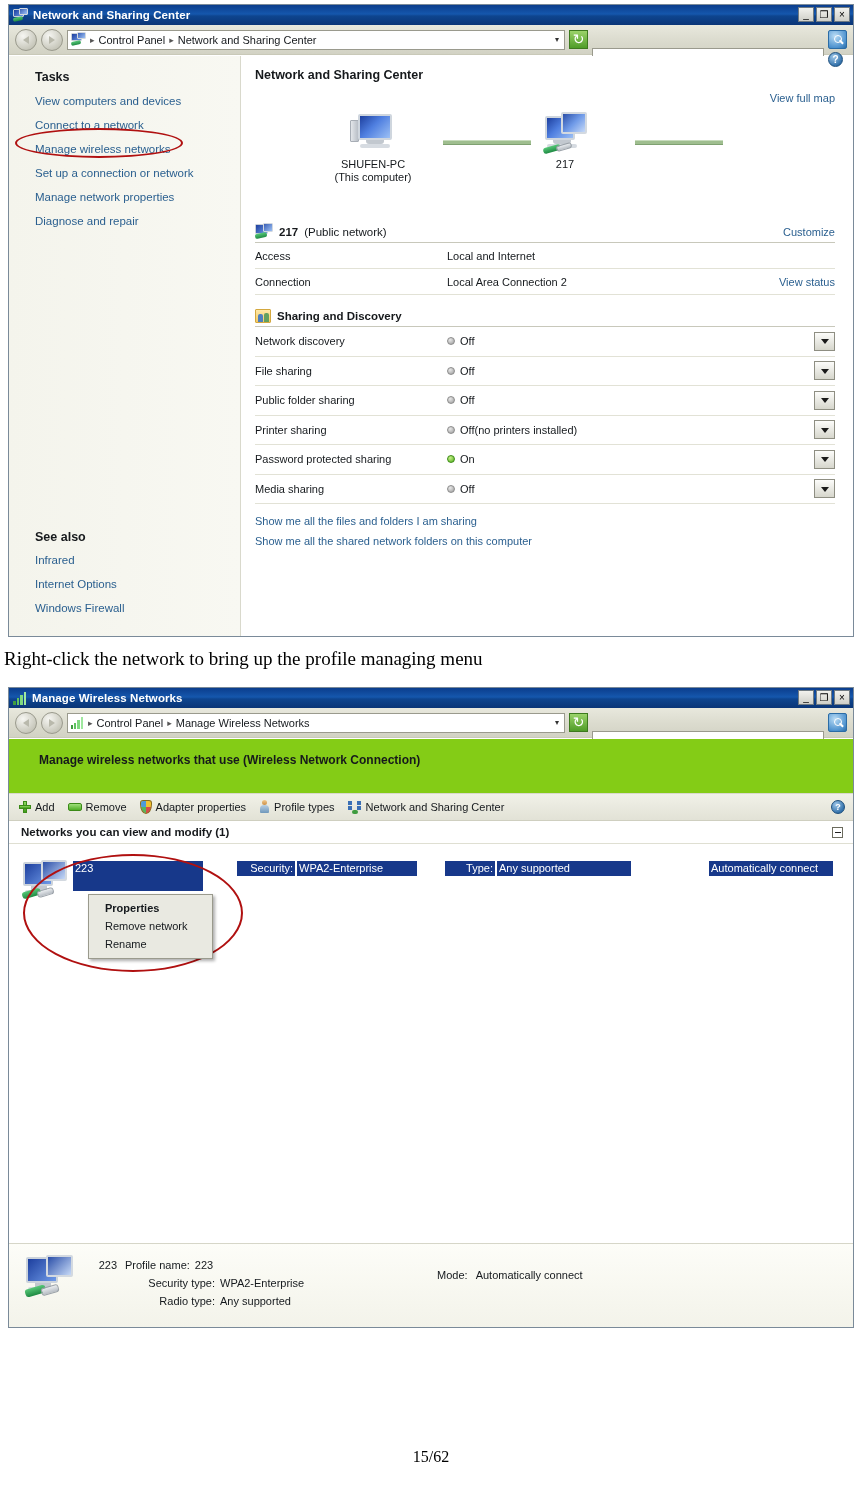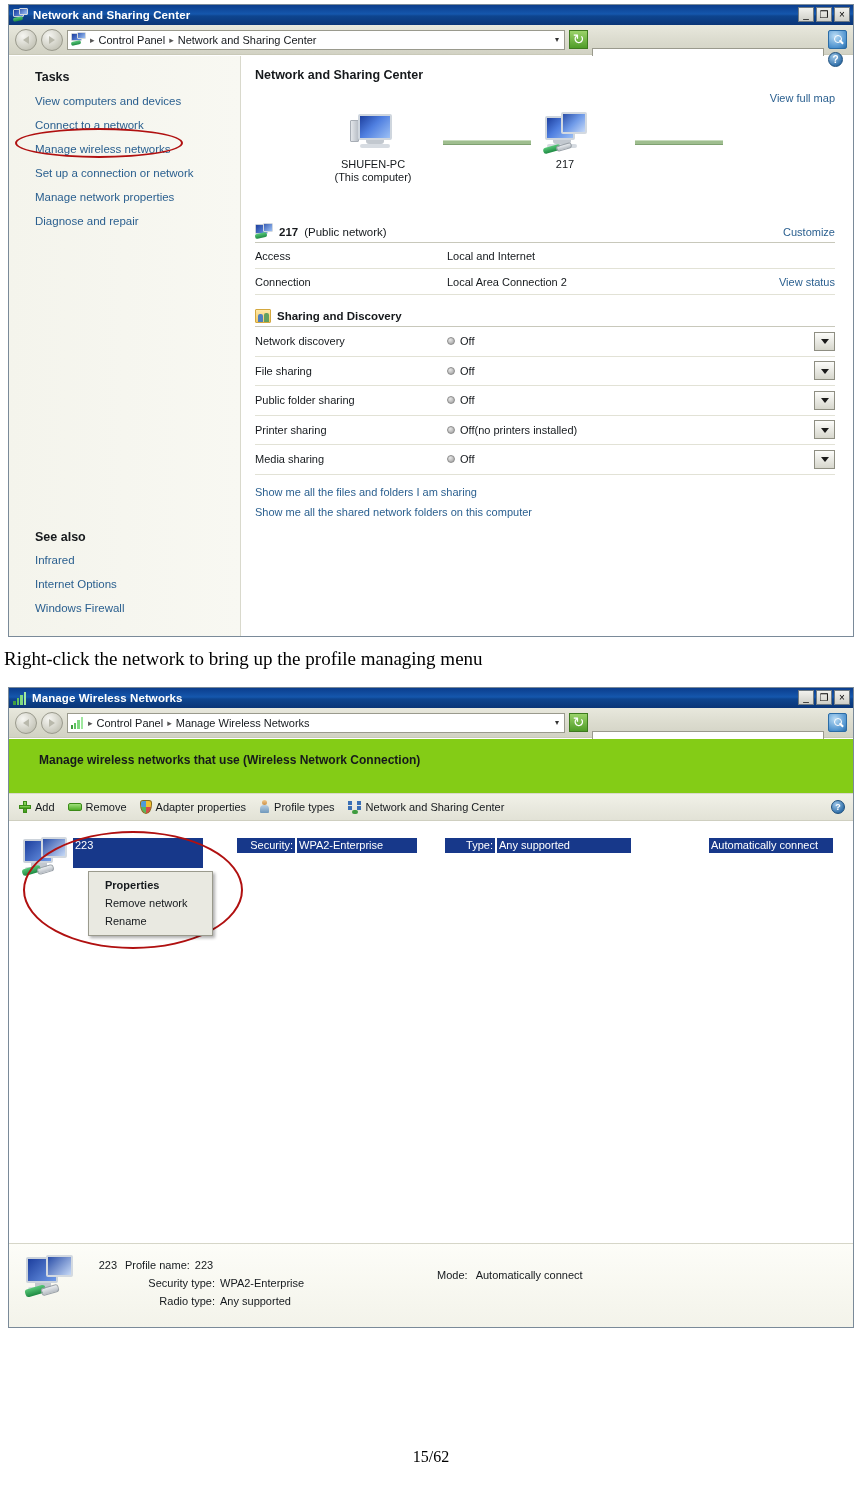--- a/index.html
+++ b/index.html
@@ -868,20 +868,28 @@
             <span class="dot"></span>
             <span>Off</span>
           </span>
         <span class="expand-btn"></span>
       </div>
       <div class="share-row">
         <span class="k">Printer sharing</span>
         <span class="v">
             <span class="dot"></span>
             <span>Off(no printers installed)</span>
+          </span>
+        <span class="expand-btn"></span>
+      </div>
+      <div class="share-row">
+        <span class="k">Password protected sharing</span>
+        <span class="v">
+            <span class="dot on"></span>
+            <span>On</span>
           </span>
         <span class="expand-btn"></span>
       </div>
       <div class="share-row">
         <span class="k">Media sharing</span>
         <span class="v">
             <span class="dot"></span>
             <span>Off</span>
           </span>
         <span class="expand-btn"></span>
@@ -964,20 +972,24 @@
             <i></i>
             <i></i>
             <i></i>
             <i></i>
           </span>
         <span>Network and Sharing Center</span>
       </span>
       <span class="tb-help">?</span>
     </div>
 
+    <div class="group-header">
+      <span>Networks you can view and modify (1)</span>
+      <span class="collapse-sq"></span>
+    </div>
 
     <div class="netlist">
 
       <div class="netrow">
         <div class="bigicon">
           <span style="position:absolute;left:2px;top:2px;width:30px;height:24px;background:linear-gradient(135deg,#1d3f9e,#6f9ae8);border:2px solid #ccd3db;box-sizing:border-box;border-radius:2px;"></span>
           <span style="position:absolute;left:20px;top:0px;width:26px;height:21px;background:linear-gradient(135deg,#2b4fa8,#c6d9f7);border:2px solid #d3d9e0;box-sizing:border-box;border-radius:2px;"></span>
           <span style="position:absolute;left:10px;top:26px;width:16px;height:4px;background:#c2c8cf;"></span>
           <span style="position:absolute;left:4px;top:30px;width:28px;height:4px;background:#d6dbe1;border-radius:3px;"></span>
           <span style="position:absolute;left:1px;top:30px;width:19px;height:7px;background:linear-gradient(to bottom,#57c878,#1f8a43);border-radius:3px;transform:rotate(-16deg);"></span>

